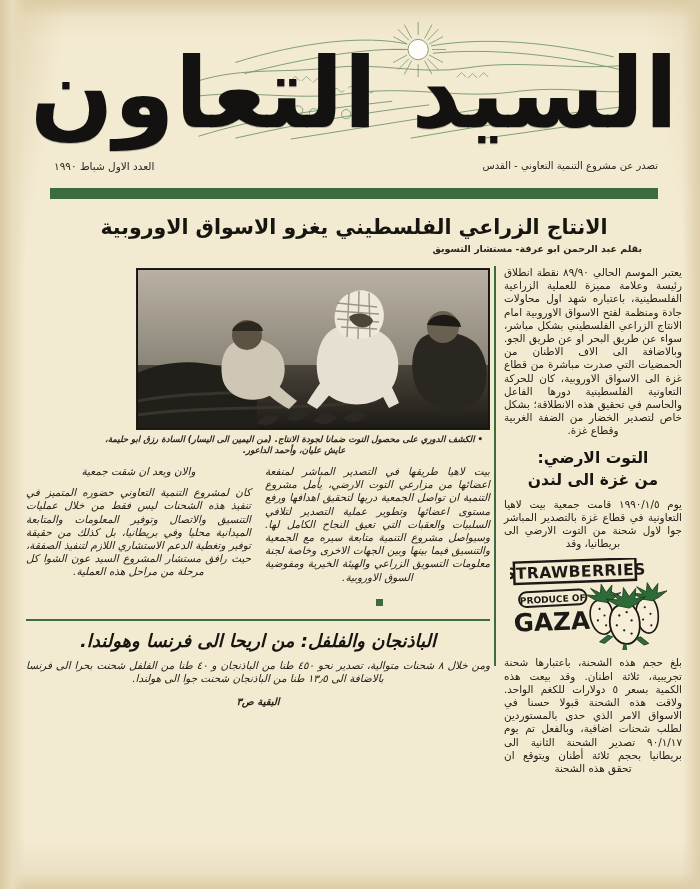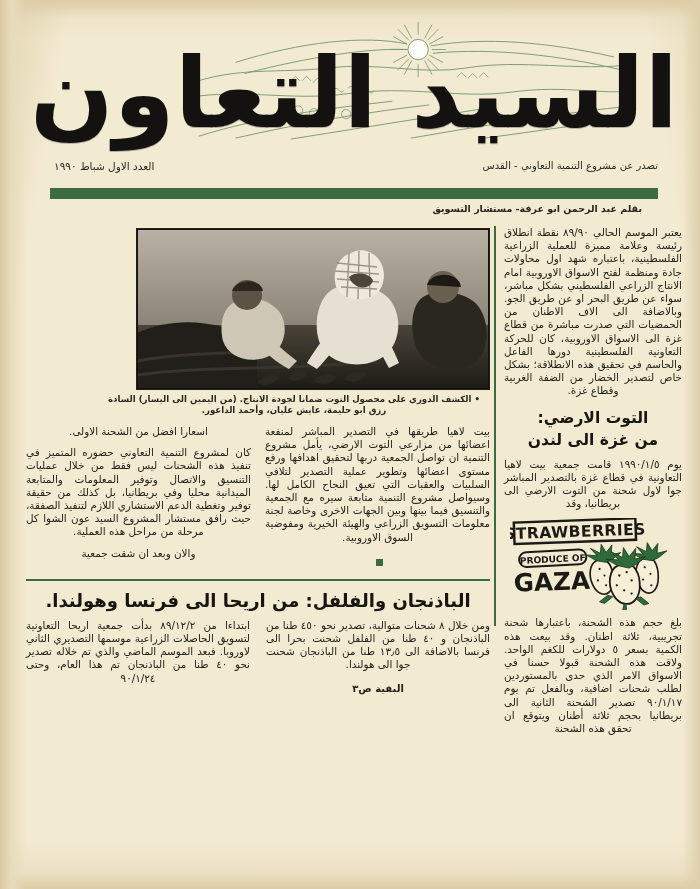--- a/index.html
+++ b/index.html
@@ -59,21 +59,21 @@
   
   .body-wrap{position:relative;margin-top:6px;}
   .rule-v{
     position:absolute;top:0;bottom:0;width:2px;background:#3d6b40;
   }
 
   .col-right{
     position:absolute;right:0;top:0;width:178px;
   }
   .col-left-zone{
-    position:absolute;right:192px;left:0;top:0;
+    position:absolute;right:192px;left:0;top:0;font-style:italic;
   }
 
   .par{
     font-size:10.4px;line-height:13.2px;color:#242019;
     text-align:center;margin:0 0 8px 0;
   }
   .par.just{text-align:justify;text-align-last:center;}
   .subhead{
     font-size:15.5px;font-weight:bold;color:#17150f;text-align:center;
     line-height:20px;margin:10px 0 8px 0;letter-spacing:1px;
@@ -189,20 +189,21 @@
       <div class="logo-title">السيد التعاون</div>
 
       <div class="mast-meta">
         <div class="mast-issue">العدد الاول شباط ١٩٩٠</div>
         <div class="mast-pub">تصدر عن مشروع التنمية التعاوني - القدس</div>
       </div>
     </div>
 
     <div class="greenbar"></div>
 
+    <div class="headline">الانتاج الزراعي الفلسطيني يغزو الاسواق الاوروبية</div>
     <div class="byline">بقلم عبد الرحمن ابو عرفة- مستشار التسويق</div>
 
     <div class="body-wrap" style="height:400px;">
 
       <div class="rule-v" style="right:186px;"></div>
 
       <div class="col-right">
         <div class="par just">يعتبر الموسم الحالي ٨٩/٩٠ نقطة انطلاق رئيسة وعلامة مميزة للعملية الزراعية الفلسطينية، باعتباره شهد اول محاولات جادة ومنظمة لفتح الاسواق الاوروبية امام الانتاج الزراعي الفلسطيني بشكل مباشر، سواء عن طريق البحر او عن طريق الجو. وبالاضافة الى الاف الاطنان من الحمضيات التي صدرت مباشرة من قطاع غزة الى الاسواق الاوروبية، كان للحركة التعاونية الفلسطينية دورها الفاعل والحاسم في تحقيق هذه الانطلاقة؛ بشكل خاص لتصدير الخضار من الضفة الغربية وقطاع غزة.</div>
 
         <div class="subhead">التوت الارضي:</div>
@@ -334,35 +335,31 @@
         </div>
 
         <div class="caption">• الكشف الدوري على محصول التوت ضمانا لجودة الانتاج. (من اليمين الى اليسار) السادة رزق ابو حليمة، عايش عليان، وأحمد الداعور.</div>
 
         <div class="twocol">
           <div class="c">
             <div class="par just">بيت لاهيا طريقها في التصدير المباشر لمنفعة اعضائها من مزارعي التوت الارضي، يأمل مشروع التنمية ان تواصل الجمعية دربها لتحقيق اهدافها ورفع مستوى اعضائها وتطوير عملية التصدير لتلافي السلبيات والعقبات التي تعيق النجاح الكامل لها. وسيواصل مشروع التنمية متابعة سيره مع الجمعية والتنسيق فيما بينها وبين الجهات الاخرى وخاصة لجنة معلومات التسويق الزراعي والهيئة الخيرية ومفوضية السوق الاوروبية.</div>
             <div style="text-align:center;"><span class="endmark"></span></div>
           </div>
           <div class="c">
-            <div class="par">اسعارا افضل من الشحنة الاولى.</div>
+            <div class="par">والان وبعد ان شقت جمعية</div>
             <div class="par just">كان لمشروع التنمية التعاوني حضوره المتميز في تنفيذ هذه الشحنات ليس فقط من خلال عمليات التنسيق والاتصال وتوفير المعلومات والمتابعة الميدانية محليا وفي بريطانيا، بل كذلك من حقيقة توفير وتغطية الدعم الاستشاري اللازم لتنفيذ الصفقة، حيث رافق مستشار المشروع السيد عون الشوا كل مرحلة من مراحل هذه العملية.</div>
-            <div class="par">والان وبعد ان شقت جمعية</div>
           </div>
         </div>
 
         <div class="hr-green"></div>
         <div class="bottom-head">الباذنجان والفلفل: من اريحا الى فرنسا وهولندا.</div>
 
         <div class="threecol">
           <div class="c">
             <div class="par just">ومن خلال ٨ شحنات متوالية، تصدير نحو ٤٥٠ طنا من الباذنجان و ٤٠ طنا من الفلفل شحنت بحرا الى فرنسا بالاضافة الى ١٣٫٥ طنا من الباذنجان شحنت جوا الى هولندا.</div>
             <div class="cont-note">البقية ص٣</div>
           </div>
-          <div class="c">
-            <div class="par just">ابتداءا من ٨٩/١٢/٢ بدأت جمعية اريحا التعاونية لتسويق الحاصلات الزراعية موسمها التصديري الثاني لاوروبا. فبعد الموسم الماضي والذي تم خلاله تصدير نحو ٤٠ طنا من الباذنجان تم هذا العام، وحتى ٩٠/١/٢٤</div>
-          </div>
         </div>
       </div>
 
     </div>
   </div>
 </div>
 
 </body></html>

